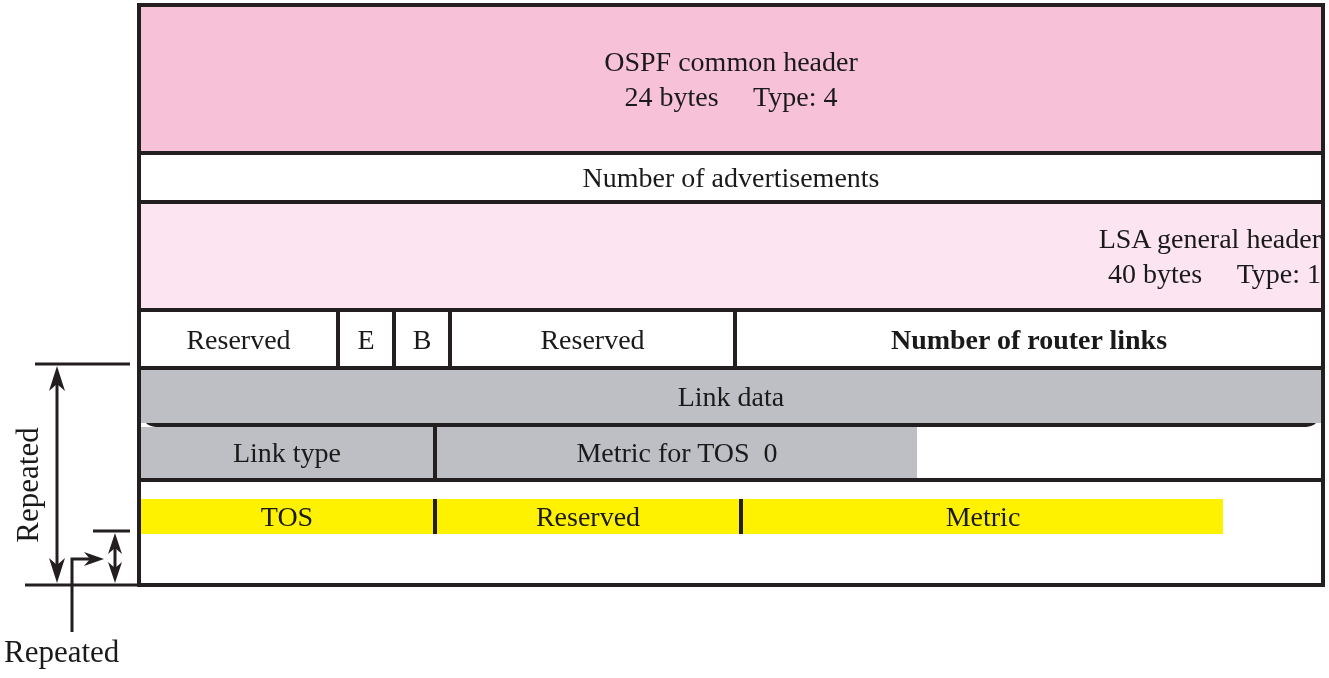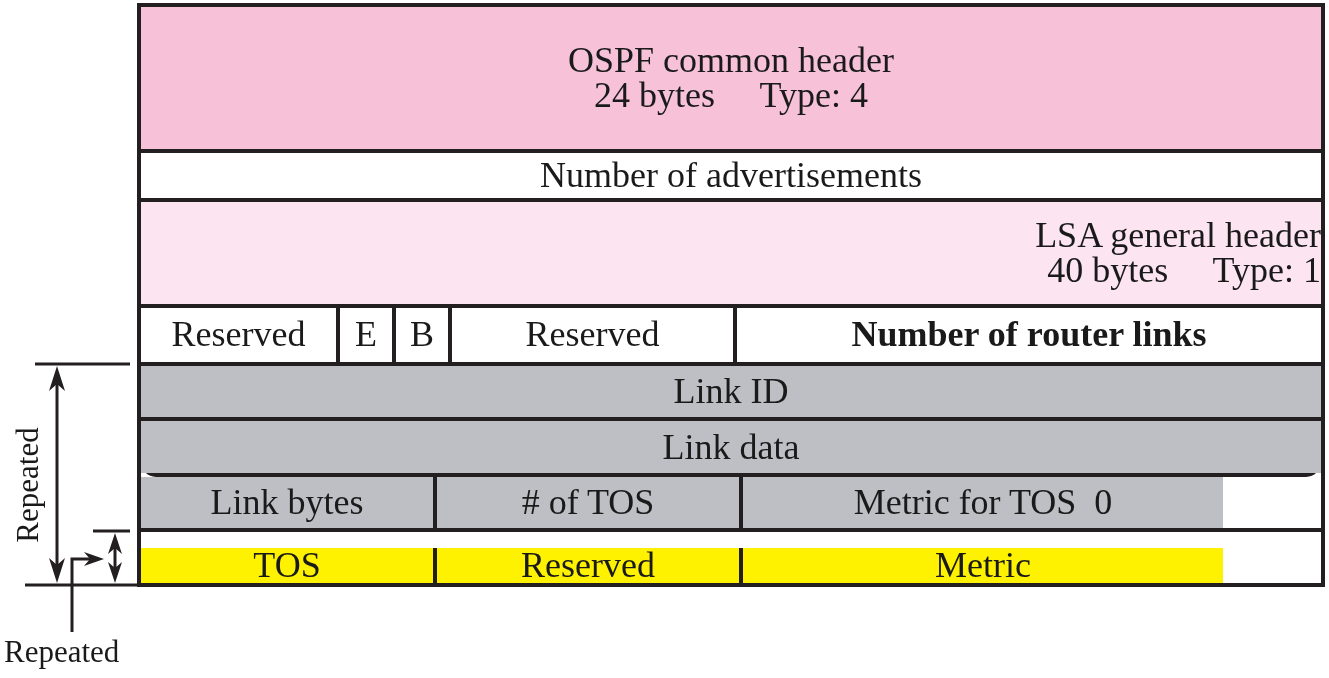--- a/index.html
+++ b/index.html
@@ -19,21 +19,21 @@
     position:absolute;left:137px;top:3px;width:1188px;height:584px;
     border:4px solid var(--ink);
     display:flex;flex-direction:column;
     background:#fff;
   }
   .row{display:flex;width:100%;border-bottom:4px solid var(--ink);}
   .row:last-child{border-bottom:none;}
   .cell{
     display:flex;flex-direction:column;align-items:center;justify-content:center;
     border-right:4px solid var(--ink);
-    font-size:36px;line-height:35px;text-align:center;
+    font-size:28px;line-height:35px;text-align:center;
     white-space:pre;
   }
   .cell:last-child{border-right:none;}
   .r1{height:148px;}
   .r2{height:49px;justify-content:center;}
   .r3{height:108px;}
   .r4{height:58px;}
   .r5{height:56px;}
   .r6{height:57px;border-radius:15px;}
   .r7{height:55px;}
@@ -123,35 +123,29 @@
     </div>
 
     <div class="row r4">
       <div class="cell c4-1 bg-white">Reserved</div>
       <div class="cell c4-2 bg-white">E</div>
       <div class="cell c4-3 bg-white">B</div>
       <div class="cell c4-4 bg-white">Reserved</div>
       <div class="cell c4-5 bg-white">Number of router links</div>
     </div>
 
-    <div class="row r5">
-      <div class="cell w-full bg-gray">
-        <span>Link ID</span>
-      </div>
-    </div>
 
     <div class="row r6">
       <div class="cell w-full bg-gray">
         <span>Link data</span>
       </div>
     </div>
 
     <div class="row r7">
-      <div class="cell c3-1 bg-gray">Link bytes</div>
-      <div class="cell c3-2 bg-gray"># of TOS</div>
+      <div class="cell c3-1 bg-gray">Link type</div>
       <div class="cell c3-3 bg-gray">Metric for TOS  0</div>
     </div>
 
     <div class="row r8">
       <div class="cell c3-1 bg-yellow">TOS</div>
       <div class="cell c3-2 bg-yellow">Reserved</div>
       <div class="cell c3-3 bg-yellow">Metric</div>
     </div>
 
   </div>

